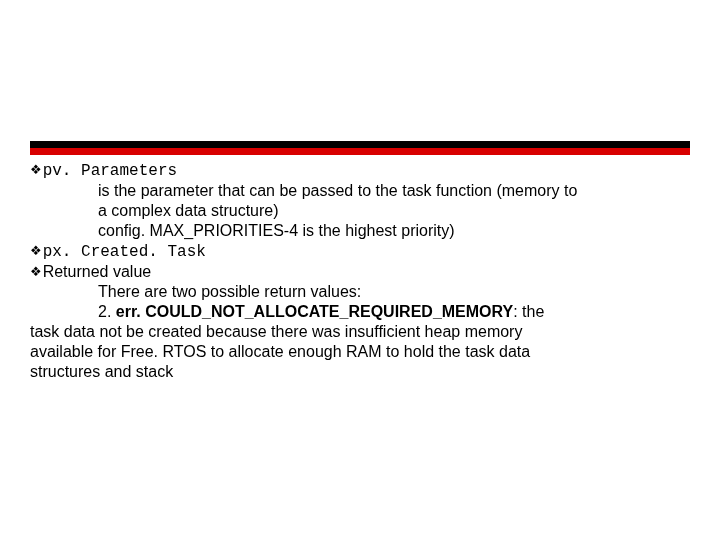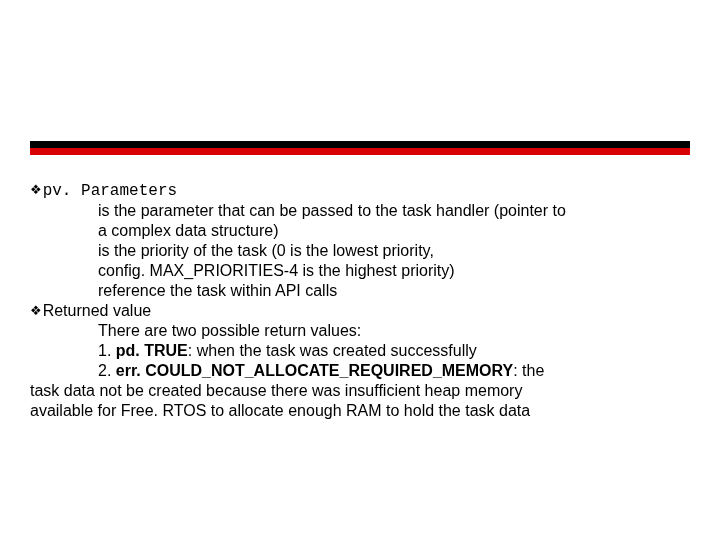--- a/index.html
+++ b/index.html
@@ -34,21 +34,20 @@
     top: 148px;
     height: 7px;
     background: #d80000;
   }
   .content {
     position: absolute;
     left: 30px;
     right: 18px;
     top: 160px;
     line-height: 1.25;
-    margin-top: 20px;
   }
   .bullet {
     text-indent: 0;
     margin: 0;
   }
   .diamond {
     font-size: 13px;
     vertical-align: 1px;
     margin-right: 1px;
     color: #000000;
@@ -72,35 +71,34 @@
 
 <div class="slide">
   <div class="rule-black"></div>
   <div class="rule-red"></div>
 
   <div class="content">
 
     <p class="bullet">
       <span class="diamond">❖</span><span class="mono">pv. Parameters</span>
     </p>
-    <p class="indent">is the parameter that can be passed to the task handler (pointer to</p>
+    <p class="indent">is the parameter that can be passed to the task function (memory to</p>
     <p class="indent">a complex data structure)</p>
 
-    <p class="indent">is the priority of the task (0 is the lowest priority,</p>
     <p class="indent">config. MAX_PRIORITIES-4 is the highest priority)</p>
 
-    <p class="indent">reference the task within API calls</p>
+    <p class="bullet">
+      <span class="diamond">❖</span><span class="mono">px. Created. Task</span>
+    </p>
 
     <p class="bullet">
       <span class="diamond">❖</span><span>Returned value</span>
     </p>
     <p class="indent">There are two possible return values:</p>
     <p class="indent">
-      <span>1. </span><b>pd. TRUE</b><span>: when the task was created successfully</span>
-    </p>
-    <p class="indent">
       <span>2. </span><b>err. COULD_NOT_ALLOCATE_REQUIRED_MEMORY</b><span>: the</span>
     </p>
     <p class="noindent">task data not be created because there was insufficient heap memory</p>
     <p class="noindent">available for Free. RTOS to allocate enough RAM to hold the task data</p>
+    <p class="noindent">structures and stack</p>
 
   </div>
 </div>
 
 </body></html>

